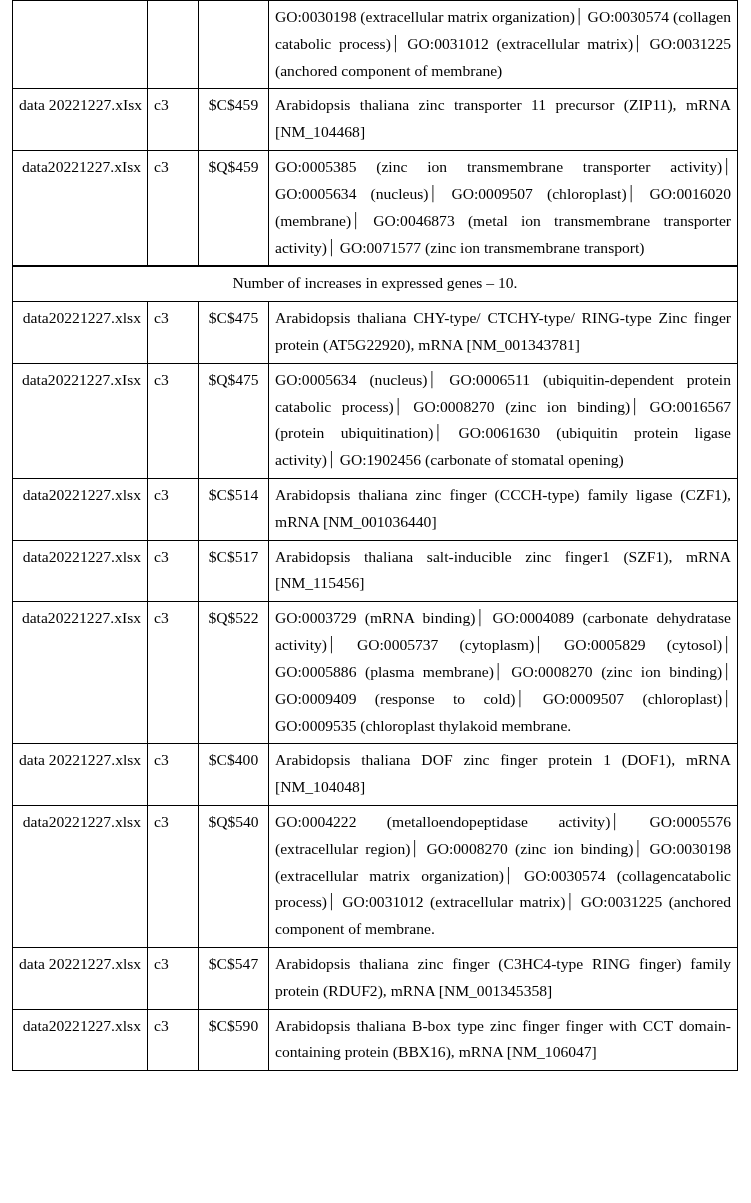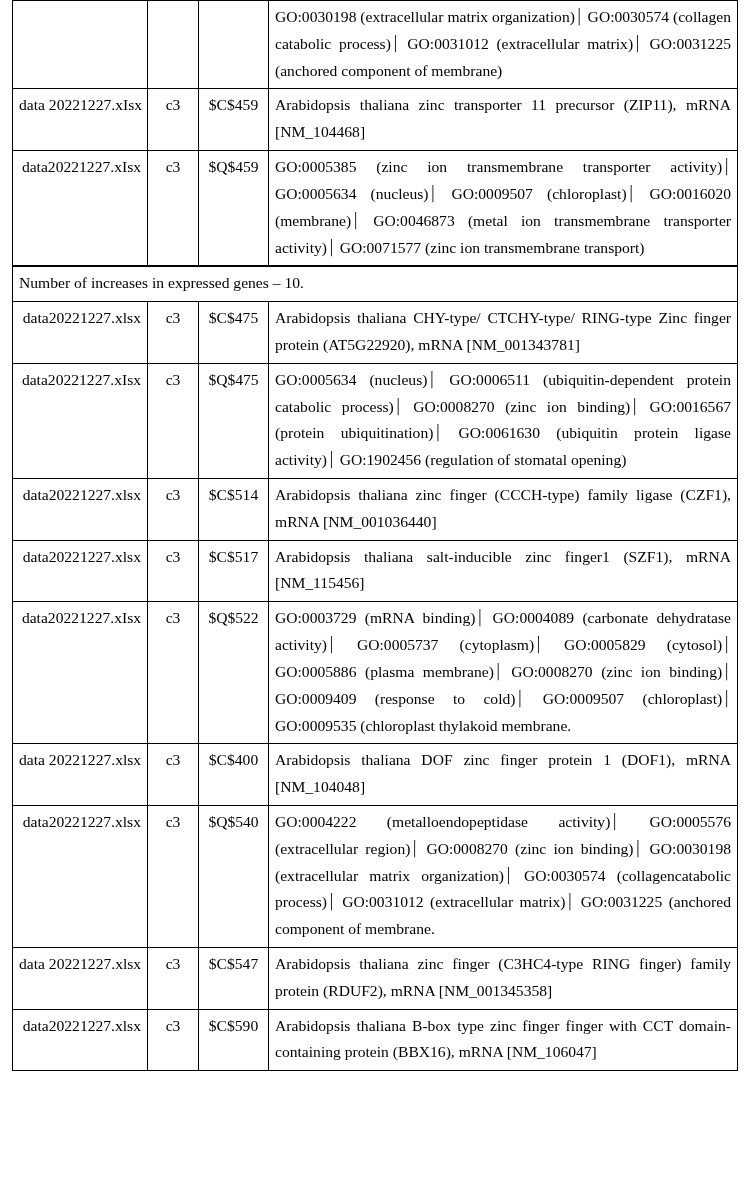--- a/index.html
+++ b/index.html
@@ -37,32 +37,32 @@
     font-weight: normal;
   }
 
   
   col.c-book  { width: 135px; }
   col.c-sheet { width: 51px;  }
   col.c-cell  { width: 70px;  }
   col.c-value { width: 469px; }
 
   .cell-book  { text-align: right;   white-space: nowrap; }
-  .cell-sheet { text-align: center; }
+  .cell-sheet { }
   .cell-cellref { text-align: center; white-space: nowrap; margin-left: 32px; }
   .cell-value { text-align: justify; text-justify: inter-word; }
 
   .hdr {
     text-align: center;
     font-size: 16.5px;
   }
 
   .caption-row td {
     border: 1px solid #000000;
-    text-align: left;
+    text-align: center;
     font-size: 12.2px;
     line-height: 1.3;
     padding: 3px 6px 3px 8px;
   }
 
   .empty-cell { }
 
   
   .tbl-top { margin-top: 4px; }
   .tbl-second { margin-top: 0px; }
@@ -116,21 +116,21 @@
       <tr>
         <td class="cell-book">data20221227.xlsx</td>
         <td class="cell-sheet">c3</td>
         <td class="cell-cellref">$C$475</td>
         <td class="cell-value">Arabidopsis thaliana CHY-type/ CTCHY-type/ RING-type Zinc finger protein (AT5G22920), mRNA [NM_001343781]</td>
       </tr>
       <tr>
         <td class="cell-book">data20221227.xIsx</td>
         <td class="cell-sheet">c3</td>
         <td class="cell-cellref">$Q$475</td>
-        <td class="cell-value">GO:0005634 (nucleus)⏐ GO:0006511 (ubiquitin-dependent protein catabolic process)⏐ GO:0008270 (zinc ion binding)⏐ GO:0016567 (protein ubiquitination)⏐ GO:0061630 (ubiquitin protein ligase activity)⏐ GO:1902456 (regulation of stomatal opening)</td>
+        <td class="cell-value">GO:0005634 (nucleus)⏐ GO:0006511 (ubiquitin-dependent protein catabolic process)⏐ GO:0008270 (zinc ion binding)⏐ GO:0016567 (protein ubiquitination)⏐ GO:0061630 (ubiquitin protein ligase activity)⏐ GO:1902456 (carbonate of stomatal opening)</td>
       </tr>
       <tr>
         <td class="cell-book">data20221227.xlsx</td>
         <td class="cell-sheet">c3</td>
         <td class="cell-cellref">$C$514</td>
         <td class="cell-value">Arabidopsis thaliana zinc finger (CCCH-type) family ligase (CZF1), mRNA [NM_001036440]</td>
       </tr>
       <tr>
         <td class="cell-book">data20221227.xlsx</td>
         <td class="cell-sheet">c3</td>

